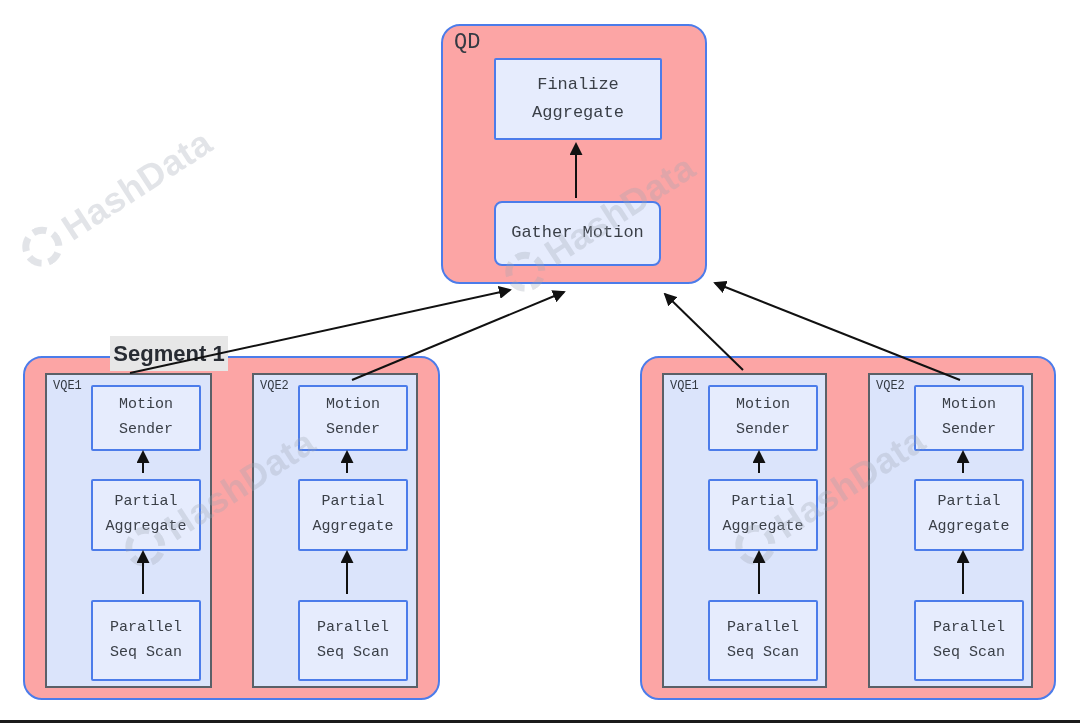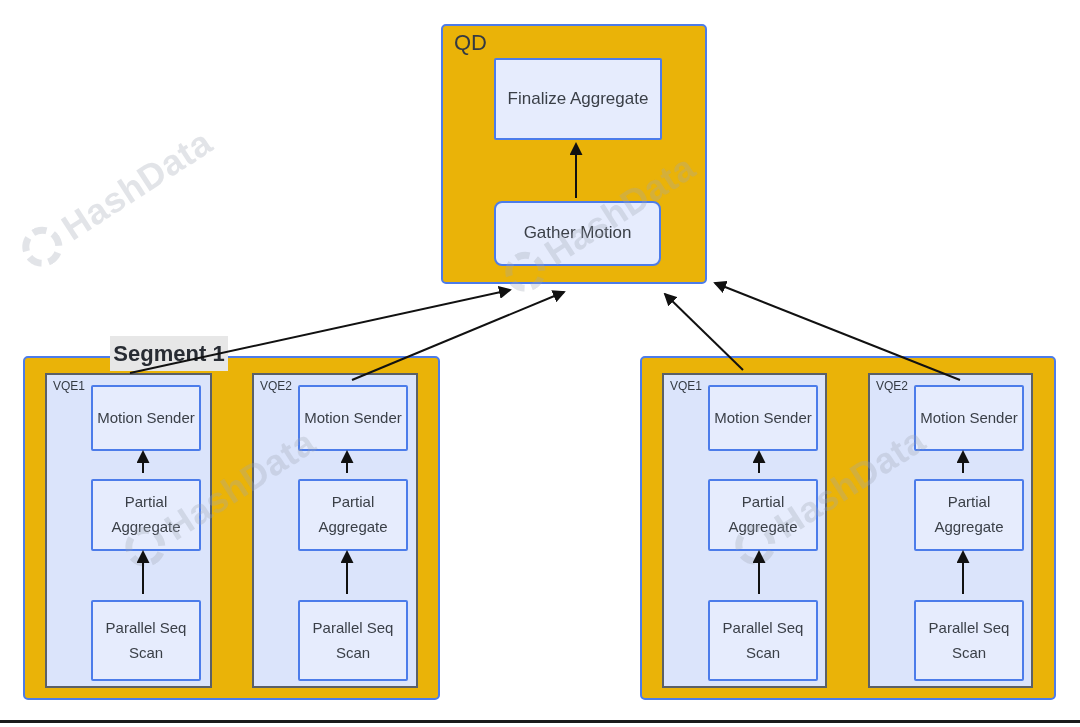--- a/index.html
+++ b/index.html
@@ -2,22 +2,22 @@
 <html><head>
 <meta charset="utf-8">
 <style>
   html,body{margin:0;padding:0;background:#ffffff;}
   .page{
     position:relative;width:1080px;height:727px;overflow:hidden;
     background:#ffffff;font-family:"Liberation Sans",sans-serif;color:#3a3f47;
   }
   
   .container{
-    position:absolute;background:#eab308;border:2px solid #4c7cea;border-radius:5px;
-    box-sizing:border-box;z-index:1;
+    position:absolute;background:#fca5a5;border:2px solid #4c7cea;border-radius:19px;
+    box-sizing:border-box;z-index:1;font-family:Liberation Mono, monospace;
   }
   .container-title{
     position:absolute;left:11px;top:4px;font-size:22px;color:#343a43;
   }
   .vqe{
     position:absolute;background:#dbe4fb;border:2px solid #5a6068;box-sizing:border-box;
   }
   .vqe-label{
     position:absolute;left:6px;top:4px;font-size:12px;color:#343a43;
   }

